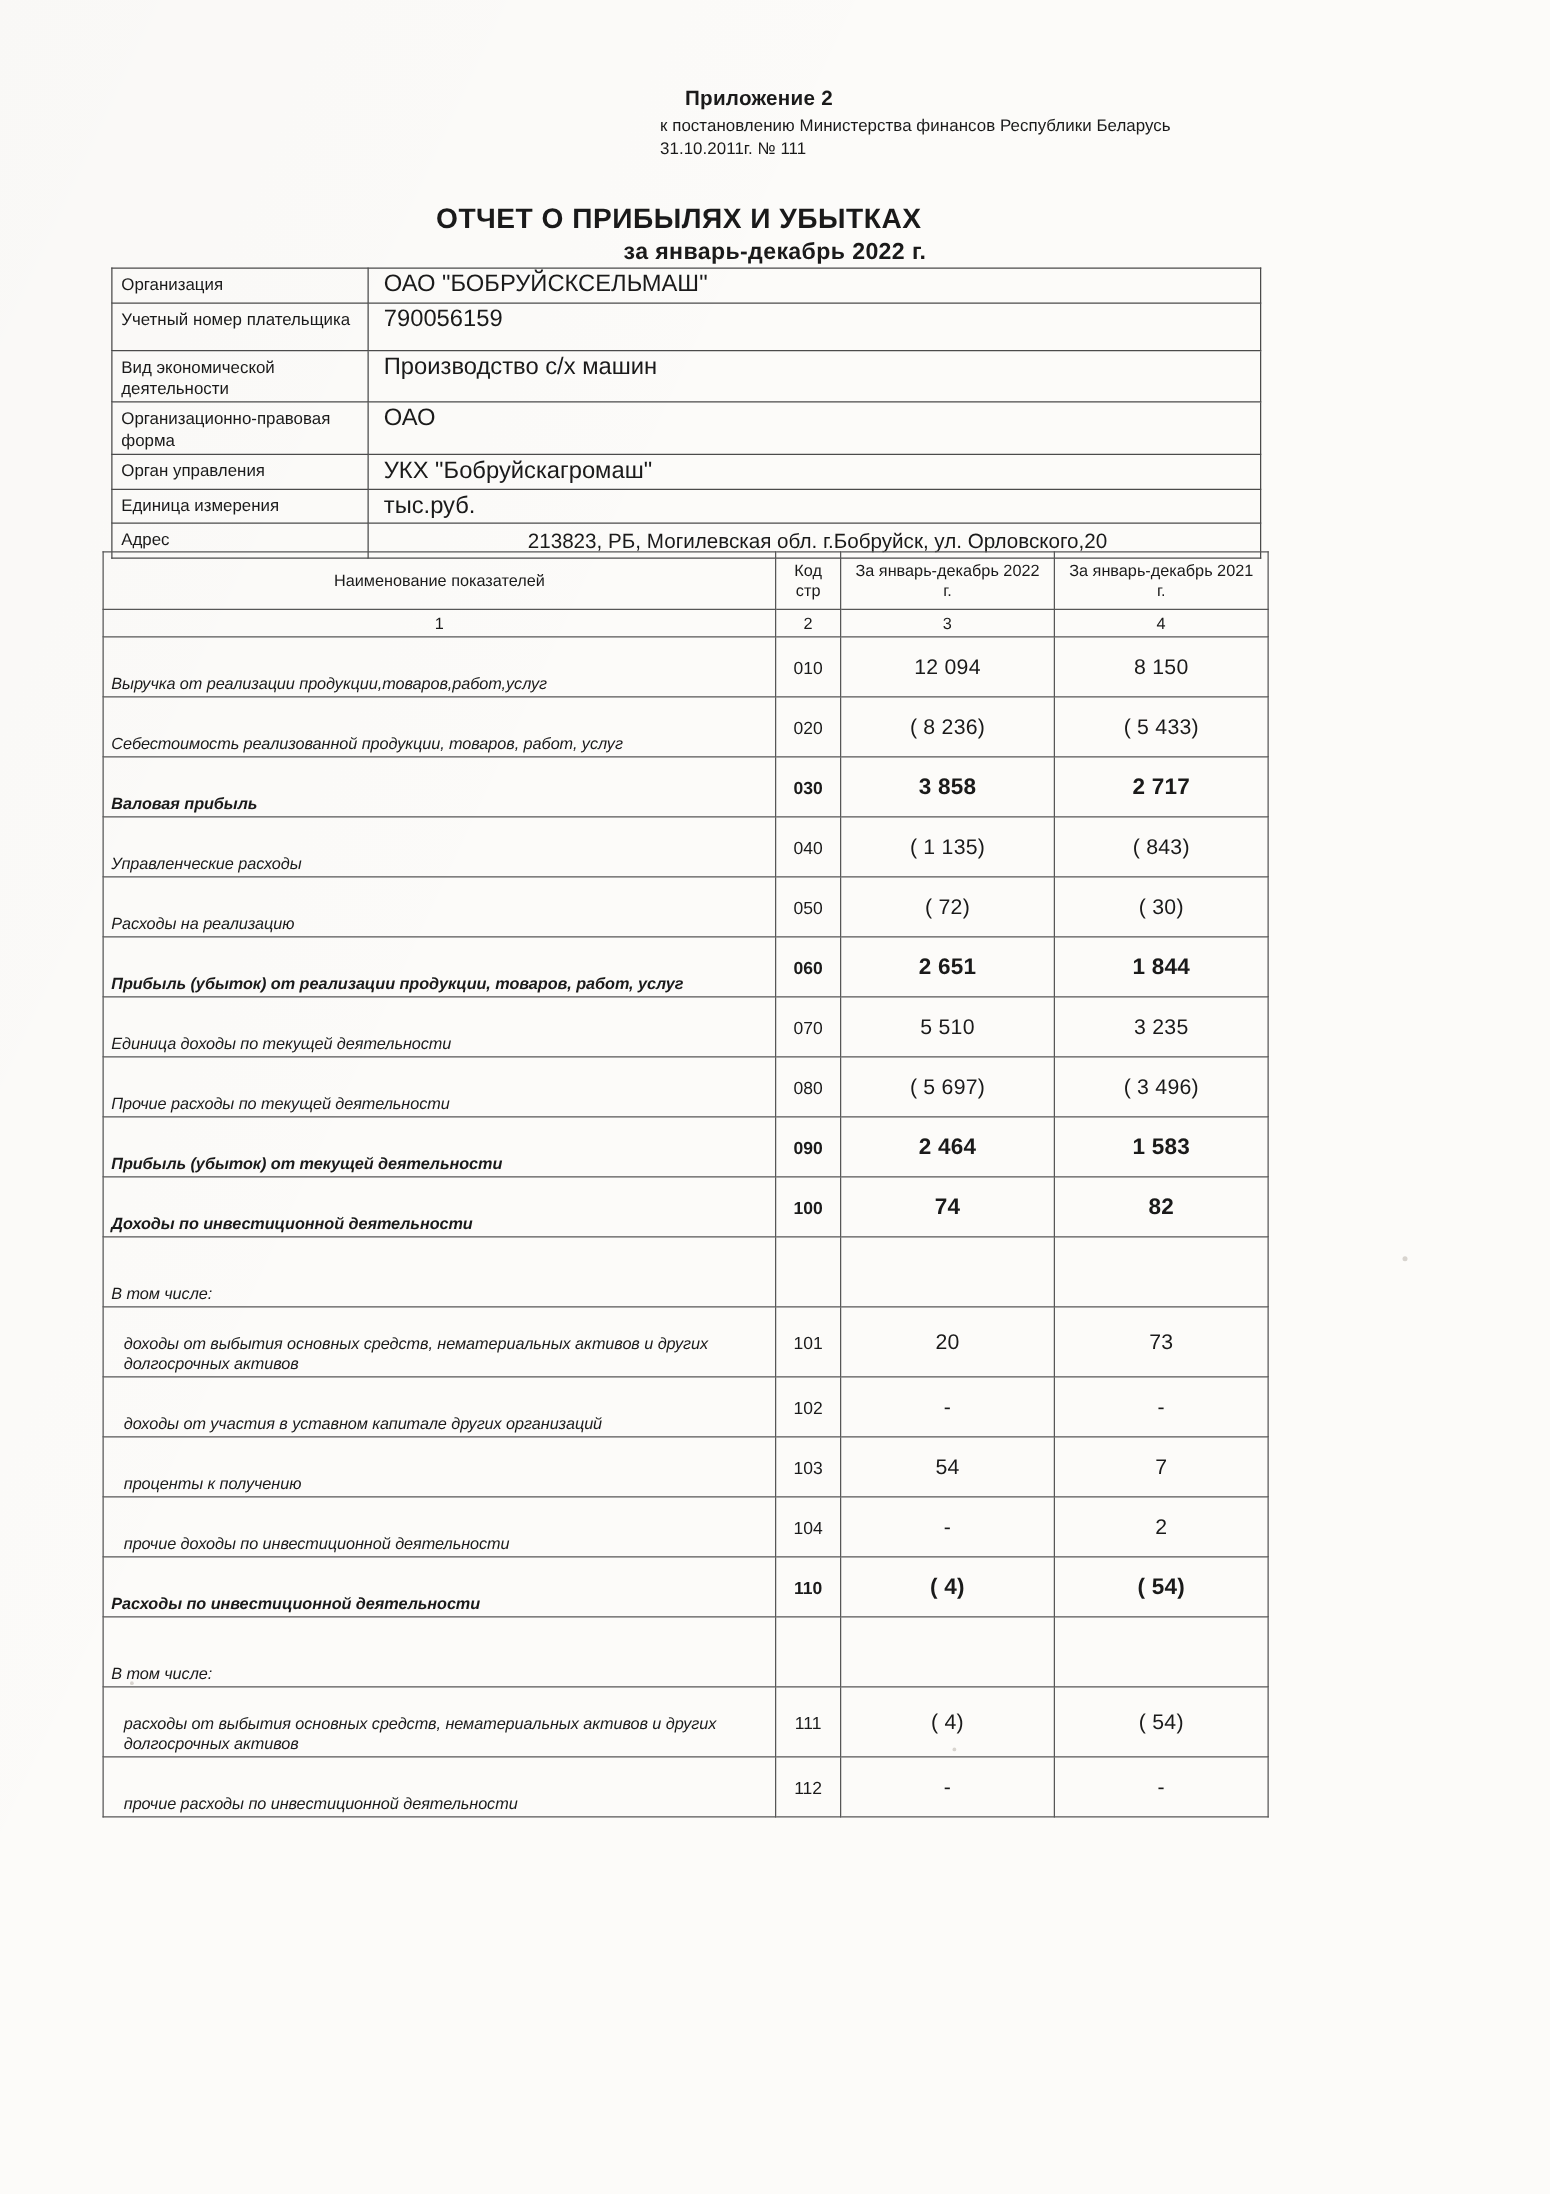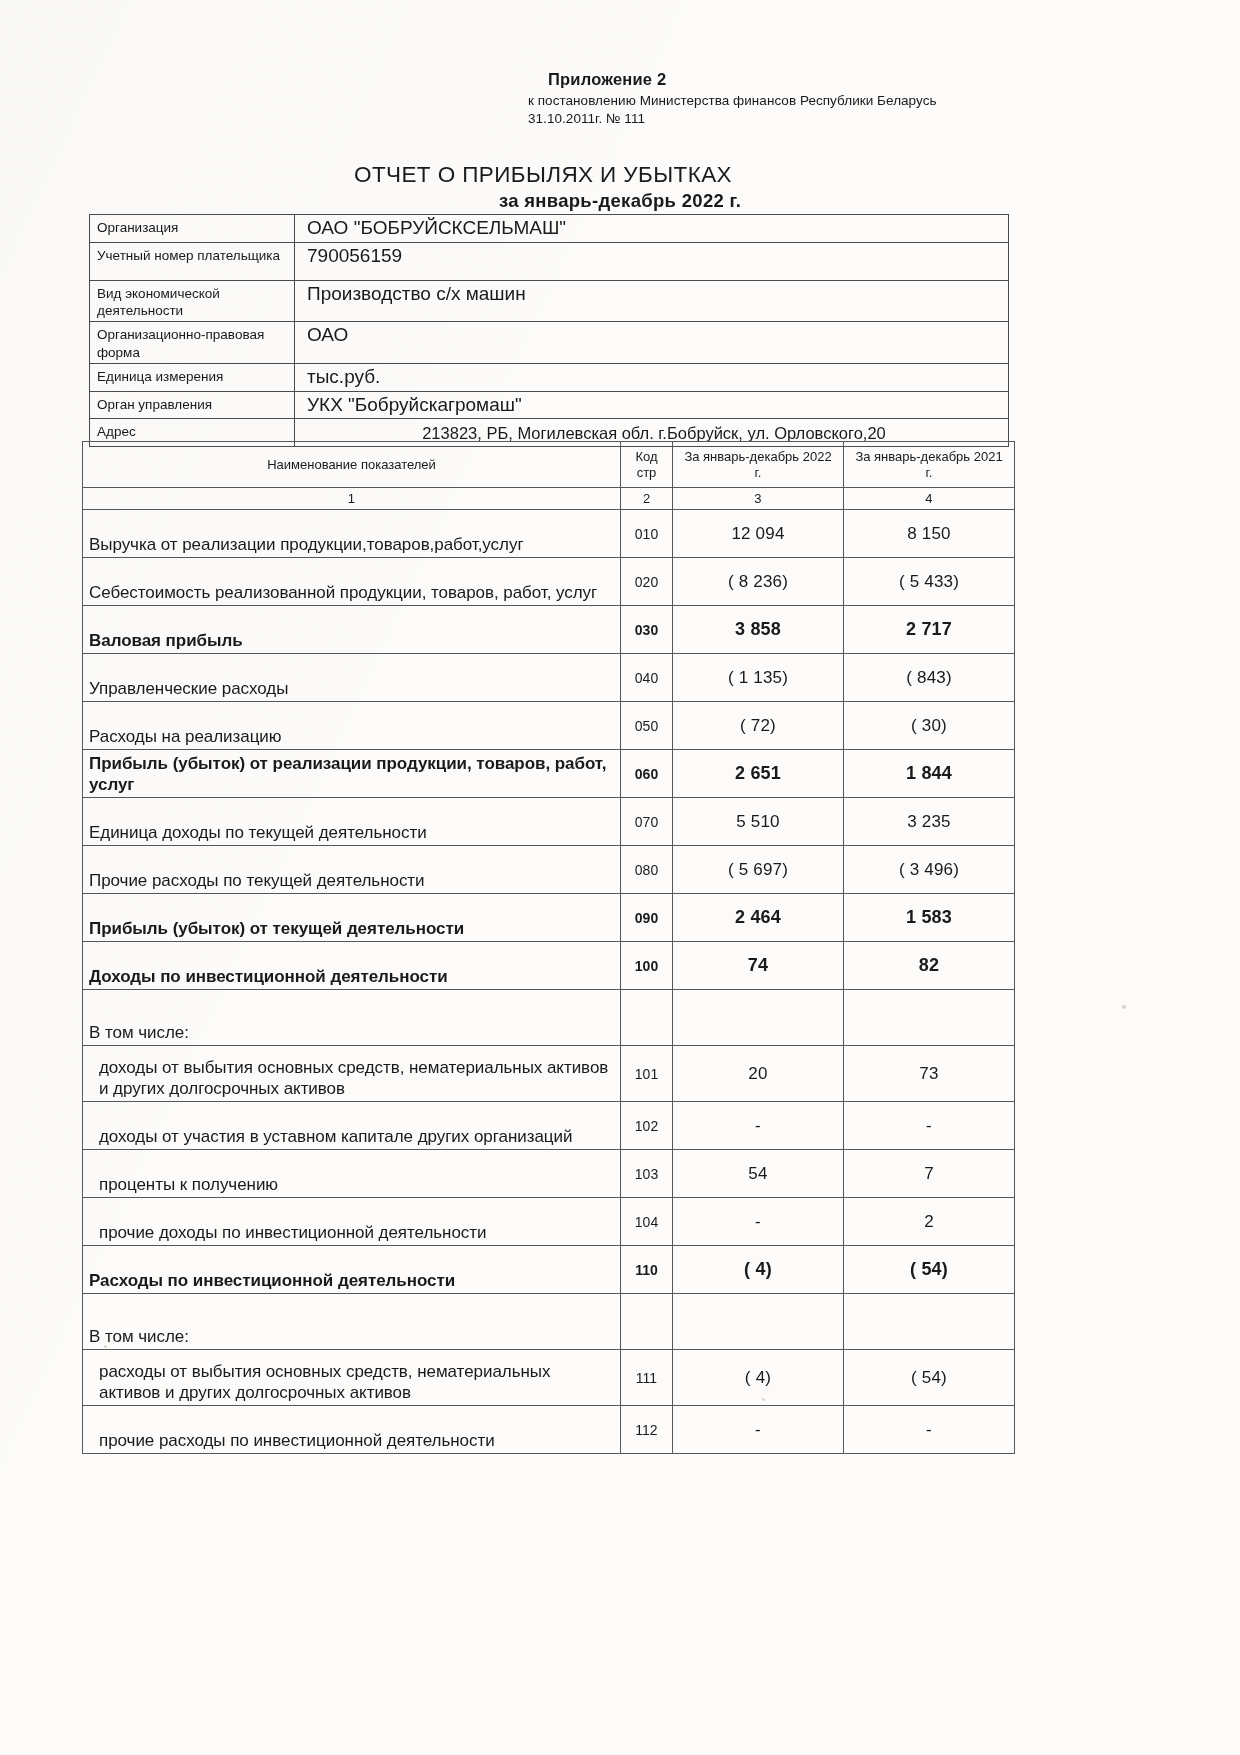--- a/index.html
+++ b/index.html
@@ -42,21 +42,21 @@
     line-height: 1.35;
     letter-spacing: .05px;
   }
 
   
   .doc-title {
     position: absolute;
     top: 162px; left: 0; width: 1086px;
     text-align: center;
     font-size: 22.5px;
-    font-weight: normal;
+    font-weight: bold;
     letter-spacing: .4px;
   }
   .doc-subtitle {
     position: absolute;
     top: 190px; left: 0; width: 1240px;
     text-align: center;
     font-size: 18.5px;
     font-weight: bold;
     letter-spacing: .3px;
   }
@@ -109,25 +109,26 @@
     text-align: center;
     line-height: 1.2;
     padding: 3px 4px;
   }
   .col-name  { width: 538px; }
   .col-code  { width: 52px; }
   .col-y1    { width: 171px; }
   .col-y2    { width: 171px; }
 
   .main-table td.name {
-    font-size: 17px;
+    font-size: 13px;
     vertical-align: bottom;
     padding-bottom: 2px;
     line-height: 1.25;
     letter-spacing: -.05px;
+    font-style: italic;
   }
   .main-table td.name.indent { padding-left: 16px; }
   .main-table td.code {
     font-size: 14px;
     text-align: center;
     vertical-align: middle;
   }
   .main-table td.num {
     font-size: 17px;
     text-align: center;
@@ -181,26 +182,26 @@
         </tr>
         <tr class="tall">
           <td class="lbl">Вид экономической деятельности</td>
           <td class="val">Производство с/х машин</td>
         </tr>
         <tr class="tall">
           <td class="lbl">Организационно-правовая форма</td>
           <td class="val">ОАО</td>
         </tr>
         <tr class="short">
+          <td class="lbl">Орган управления</td>
+          <td class="val">УКХ "Бобруйскагромаш"</td>
+        </tr>
+        <tr class="short">
           <td class="lbl">Единица измерения</td>
           <td class="val">тыс.руб.</td>
-        </tr>
-        <tr class="short">
-          <td class="lbl">Орган управления</td>
-          <td class="val">УКХ "Бобруйскагромаш"</td>
         </tr>
         <tr class="short">
           <td class="lbl">Адрес</td>
           <td class="val sm">213823, РБ, Могилевская обл. г.Бобруйск, ул. Орловского,20</td>
         </tr>
       </tbody>
   </table>
 
   <table class="main-table">
     <colgroup>

